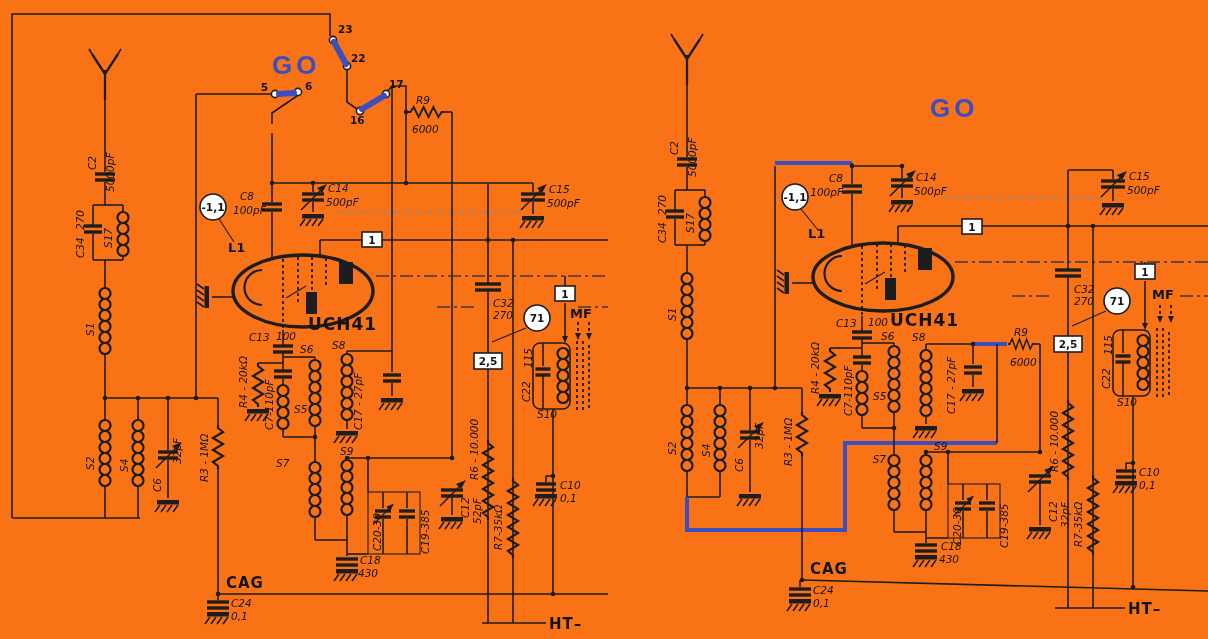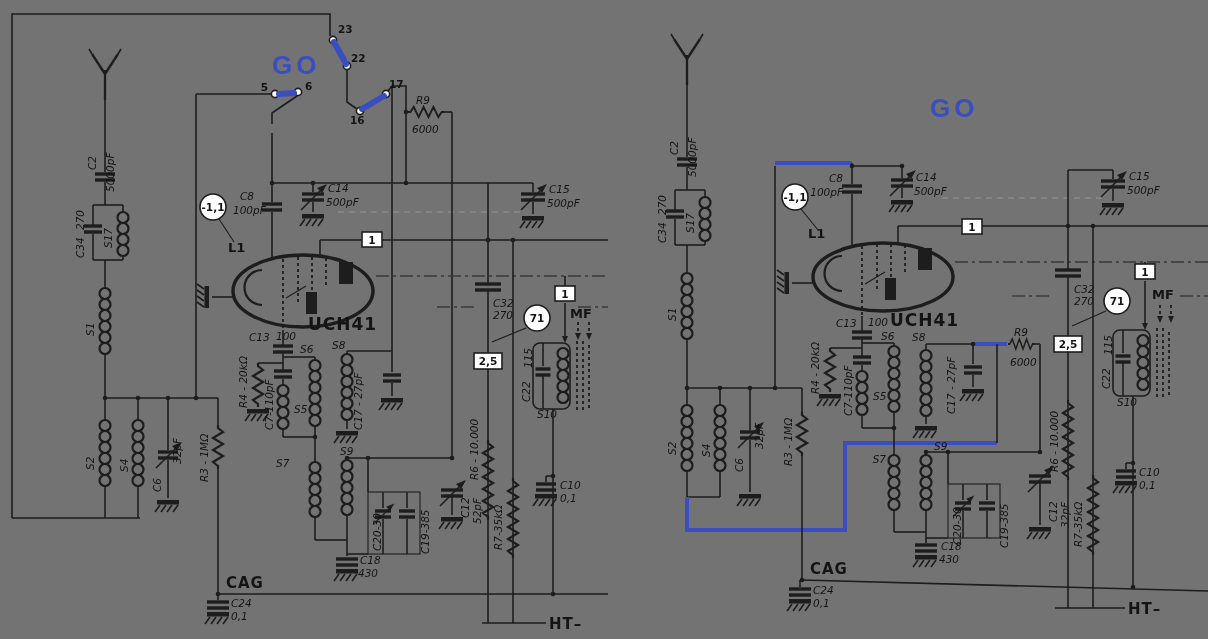--- a/index.html
+++ b/index.html
@@ -1,16 +1,16 @@
 <!DOCTYPE html>
 <html><head>
 <meta charset="utf-8">
 <style>
   html,body{margin:0;padding:0;background:#fff;}
-  .stage{width:1208px;height:639px;background:#737373;position:relative;overflow:hidden;}
+  .stage{width:1208px;height:639px;background:#f97316;position:relative;overflow:hidden;}
   svg{display:block;}
   
   .w{stroke:#1d1d1d;stroke-width:1.6;fill:none;}
   .w2{stroke:#1d1d1d;stroke-width:2.3;fill:none;}
   .cmp{stroke:#1d1d1d;stroke-width:2.2;fill:none;}
   .fat{stroke:#1d1d1d;stroke-width:3.4;fill:none;}
   .blk{fill:#1d1d1d;stroke:none;}
   .dd{stroke:#3a3a3a;stroke-width:1.4;fill:none;stroke-dasharray:13 4 3 4;}
   .dsh{stroke:#8a8a8a;stroke-width:1.5;fill:none;stroke-dasharray:6 5;}
   .edash{stroke:#1d1d1d;stroke-width:1.8;fill:none;stroke-dasharray:3 3;}

